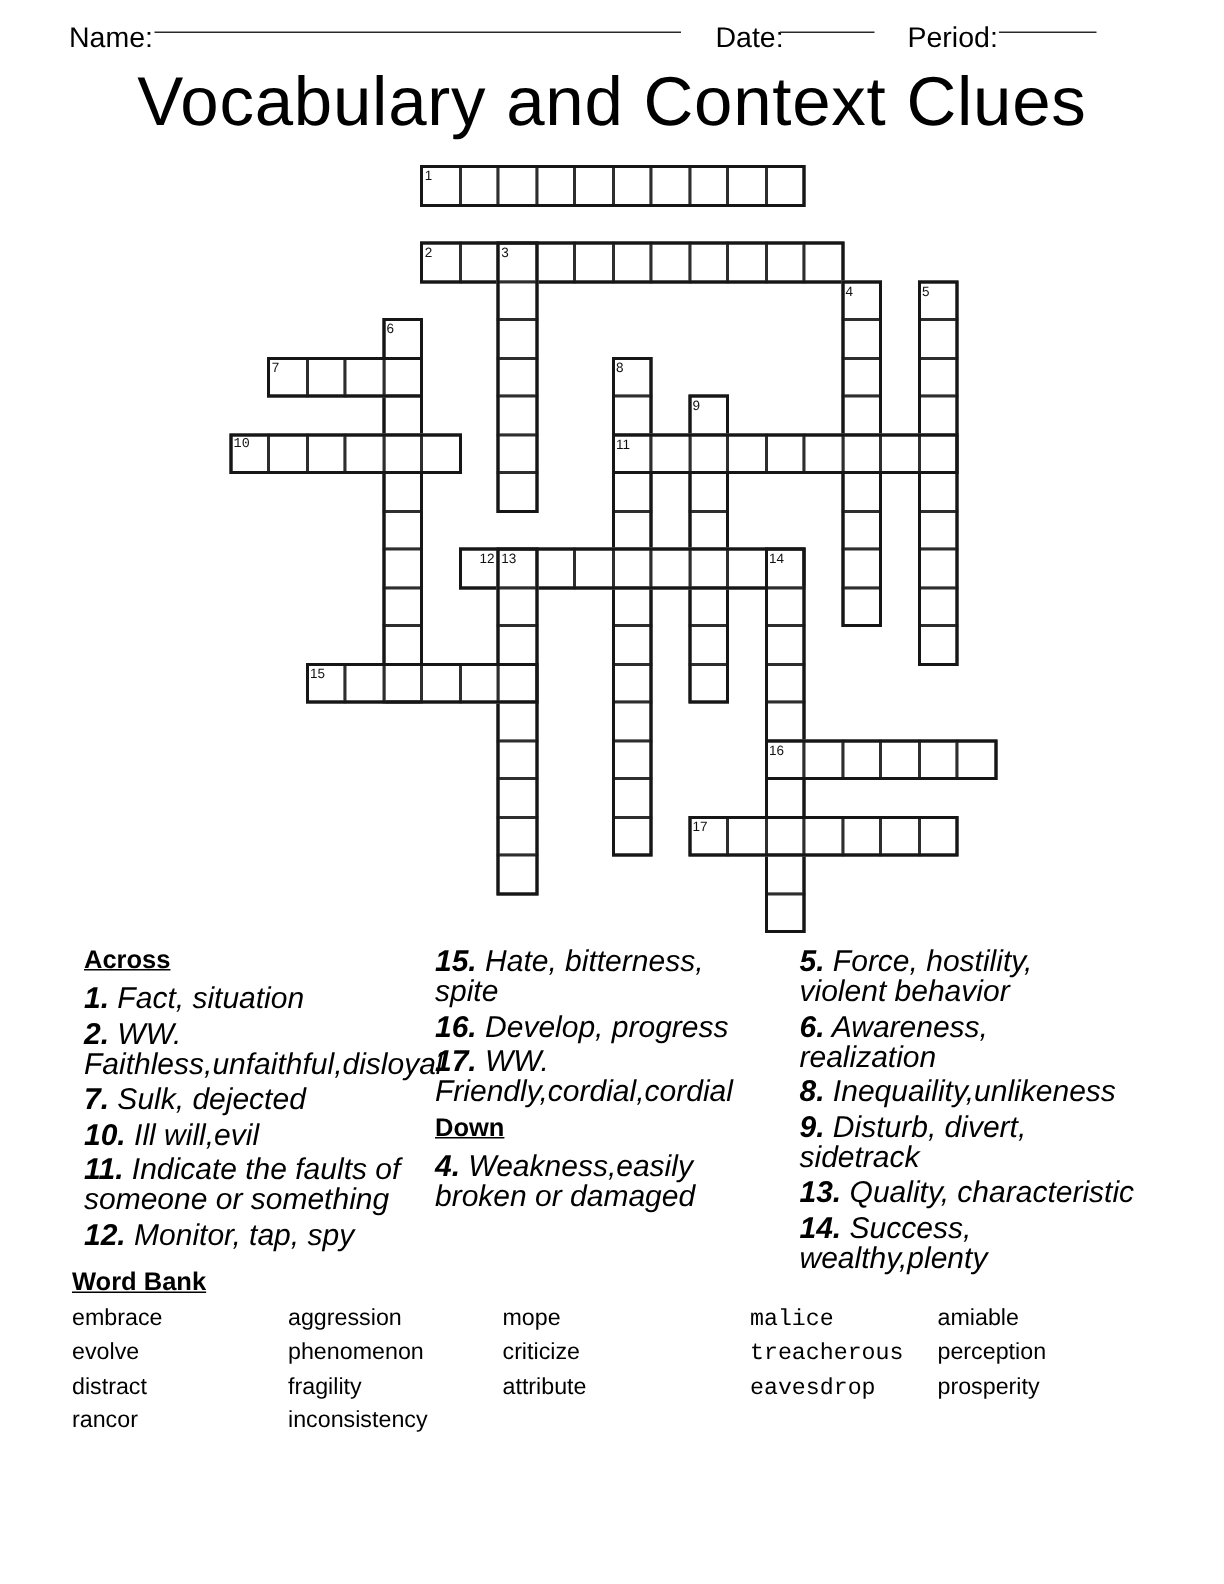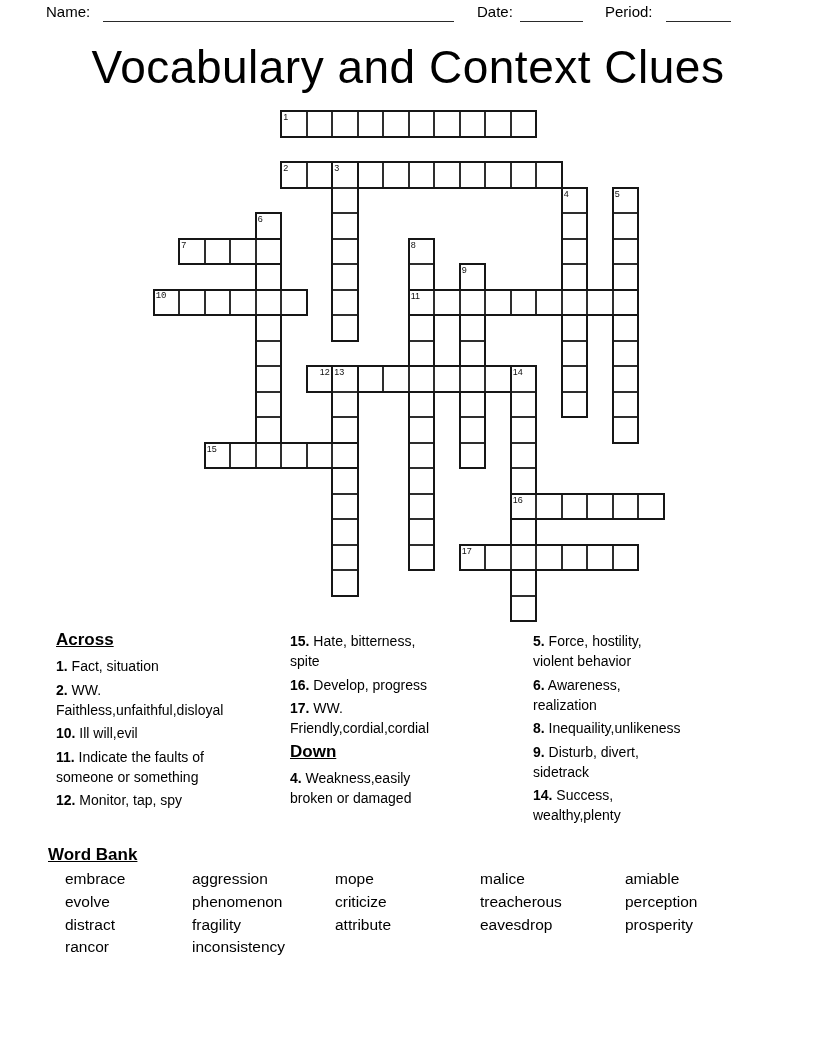--- a/index.html
+++ b/index.html
@@ -1,34 +1,34 @@
 <!DOCTYPE html>
 <html><head>
 <meta charset="utf-8">
 <style>
   html,body{margin:0;padding:0;background:#fff;}
   .page{position:relative;width:816px;height:1056px;background:#ffffff;overflow:hidden;
         font-family:"Liberation Sans",sans-serif;color:#000;}
   
-  .hlabel{position:absolute;top:3px;font-size:15px;line-height:18px;color:#000;}
+  .hlabel{position:absolute;top:17px;font-size:19px;line-height:18px;color:#000;}
   .hline{position:absolute;top:20px;height:1px;border-bottom:1.6px solid #2a2a2a;}
   
   .title{position:absolute;left:0;top:40px;width:100%;margin:0;text-align:center;
          font-size:46px;font-weight:400;letter-spacing:0.5px;}
   
   .grid{position:absolute;left:152.7px;top:110px;width:515px;height:515px;}
   .cell{position:absolute;width:27.5px;height:27.5px;box-sizing:border-box;
         border:2px solid #2e2e2e;background:#fff;}
   .word-outline{position:absolute;box-sizing:border-box;border:2px solid #161616;pointer-events:none;}
   .cellnum{position:absolute;font-size:9px;line-height:9px;color:#111;z-index:3;}
   
   .cluecol{position:absolute;}
   .section-heading{font-size:17px;font-weight:bold;text-decoration:underline;
                    line-height:20px;margin-bottom:6px;}
-  .clue{font-size:14px;line-height:20px;margin-bottom:3.5px;}
+  .clue{font-size:20px;line-height:20px;margin-bottom:3.5px;font-style:italic;}
   .clue b{font-weight:bold;}
   .clue span{white-space:pre-line;}
   
   .bank-col{position:absolute;top:868px;}
   .bank-word{font-size:15.5px;line-height:22.8px;}
 </style>
 </head>
 <body>
 
 <div class="page">
@@ -206,20 +206,21 @@
       <div class="cell" style="left: 459px; top: 433.5px;"></div>
       <div class="word-outline" style="left: 306px; top: 433.5px; width: 180.5px; height: 27.5px;"></div>
       <span class="cellnum" style="left: 309px; top: 436.5px;">17</span>
     </div>
 
   <div class="cluecol" style="left:56px;top:630px;width:241px">
       <div class="section-heading">Across</div>
       <div class="clue"><b>1.</b><span> Fact, situation</span></div>
       <div class="clue"><b>2.</b><span> WW.
 Faithless,unfaithful,disloyal</span></div>
+      <div class="clue"><b>7.</b><span> Sulk, dejected</span></div>
       <div class="clue"><b>10.</b><span> Ill will,evil</span></div>
       <div class="clue"><b>11.</b><span> Indicate the faults of
 someone or something</span></div>
       <div class="clue"><b>12.</b><span> Monitor, tap, spy</span></div>
     </div>
   <div class="cluecol" style="left:290px;top:631px;width:228px">
       <div class="clue"><b>15.</b><span> Hate, bitterness,
 spite</span></div>
       <div class="clue"><b>16.</b><span> Develop, progress</span></div>
       <div class="clue"><b>17.</b><span> WW.
@@ -229,45 +230,46 @@
 broken or damaged</span></div>
     </div>
   <div class="cluecol" style="left:533px;top:631px;width:240px">
       <div class="clue"><b>5.</b><span> Force, hostility,
 violent behavior</span></div>
       <div class="clue"><b>6.</b><span> Awareness,
 realization</span></div>
       <div class="clue"><b>8.</b><span> Inequaility,unlikeness</span></div>
       <div class="clue"><b>9.</b><span> Disturb, divert,
 sidetrack</span></div>
+      <div class="clue"><b>13.</b><span> Quality, characteristic</span></div>
       <div class="clue"><b>14.</b><span> Success,
 wealthy,plenty</span></div>
     </div>
 
   <div>
     <div class="section-heading" style="position:absolute;left:48px;top:845px">Word Bank</div>
     <div>
-        <div class="bank-col" style="left: 48px; margin-left: 17px;">
+        <div class="bank-col" style="left: 48px;">
           <div class="bank-word">embrace</div>
           <div class="bank-word">evolve</div>
           <div class="bank-word">distract</div>
           <div class="bank-word">rancor</div>
         </div>
         <div class="bank-col" style="left: 192px;">
           <div class="bank-word">aggression</div>
           <div class="bank-word">phenomenon</div>
           <div class="bank-word">fragility</div>
           <div class="bank-word">inconsistency</div>
         </div>
         <div class="bank-col" style="left: 335px;">
           <div class="bank-word">mope</div>
           <div class="bank-word">criticize</div>
           <div class="bank-word">attribute</div>
         </div>
-        <div class="bank-col" style="left: 480px;">
+        <div class="bank-col" style="left: 500px; font-family: Liberation Mono, monospace;">
           <div class="bank-word">malice</div>
           <div class="bank-word">treacherous</div>
           <div class="bank-word">eavesdrop</div>
         </div>
         <div class="bank-col" style="left: 625px;">
           <div class="bank-word">amiable</div>
           <div class="bank-word">perception</div>
           <div class="bank-word">prosperity</div>
         </div>
       </div>

